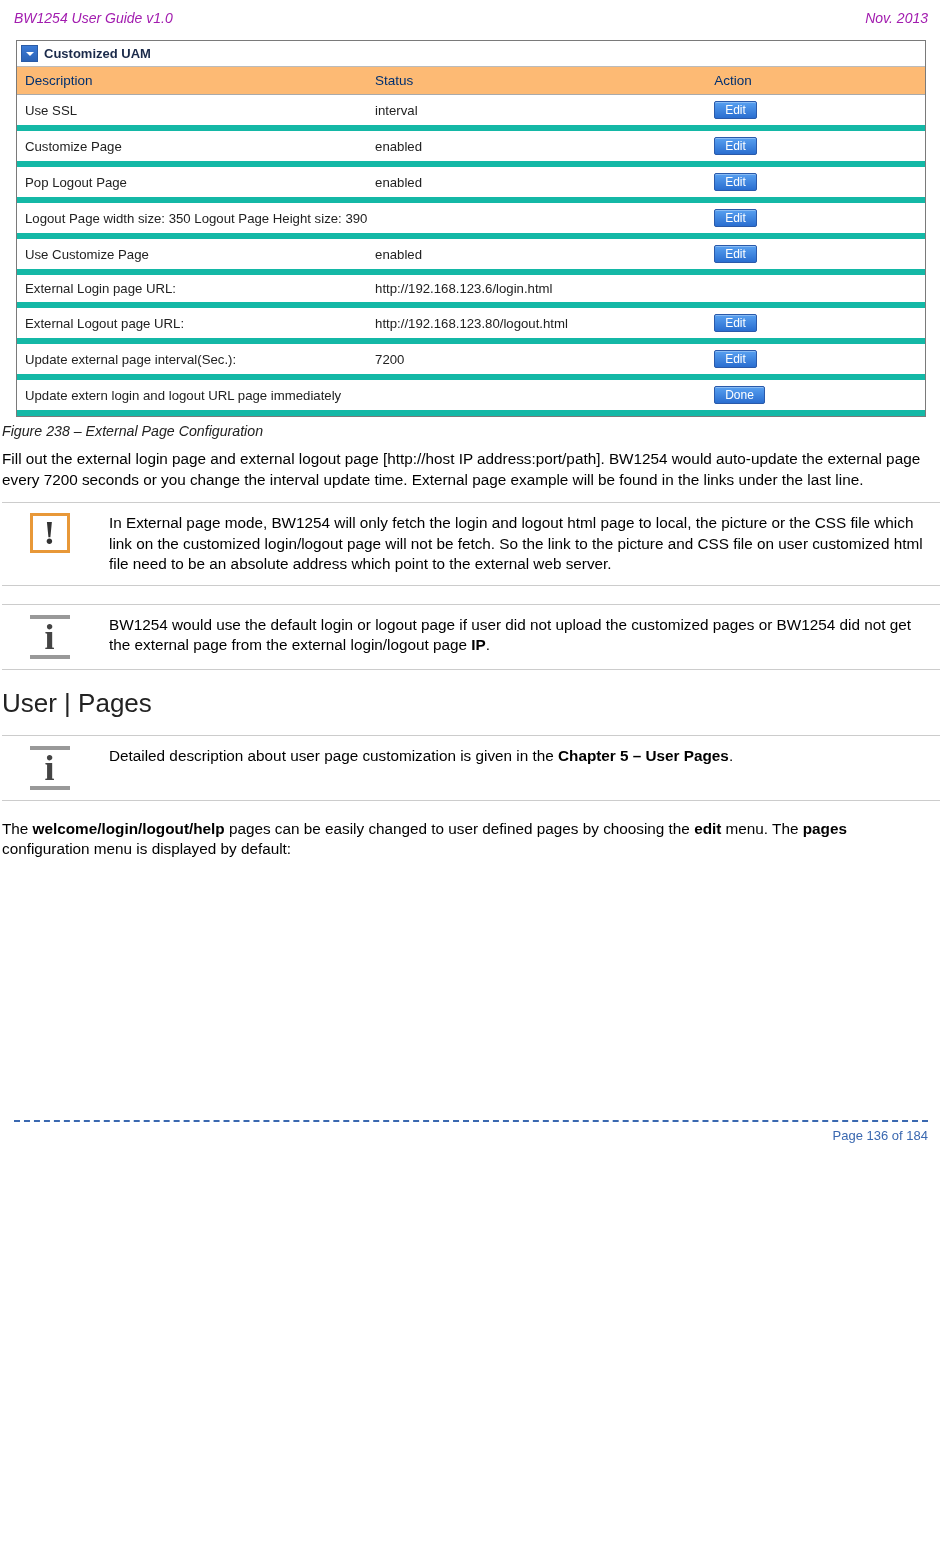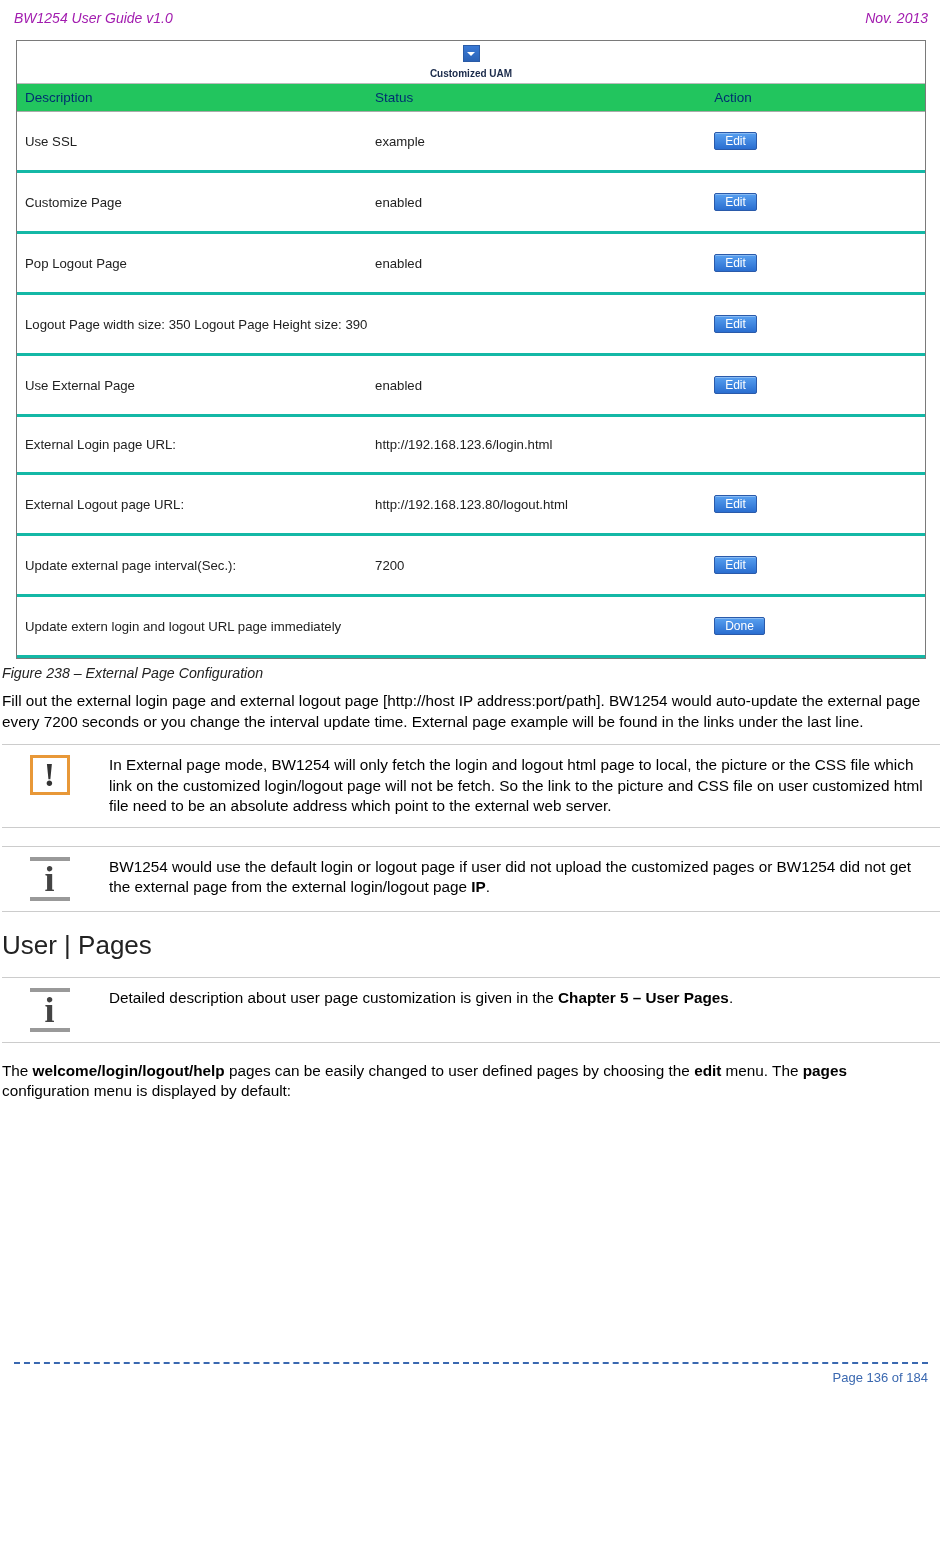--- a/index.html
+++ b/index.html
@@ -26,50 +26,49 @@
     border: 1px solid #7a7a7a;
     margin: 12px 16px 6px 16px;
     font-family: Arial, sans-serif;
   }
   .panel-title {
     background: #fff;
     padding: 4px 4px 4px 4px;
     display: flex;
     align-items: center;
     gap: 6px;
-    font-size: 10px;
+    font-size: 13px;
     font-weight: bold;
     color: #1a2a4a;
     border-bottom: 1px solid #bbb;
     font-family: Verdana, Arial, sans-serif;
-    flex-direction: column;
   }
   .collapse-box {
     width: 17px; height: 17px;
     background: linear-gradient(#3a7ad6,#2a62b6);
     border: 1px solid #2a5ba6;
     display: flex; align-items: center; justify-content: center;
     color: #fff; font-size: 11px;
   }
   .table { width: 100%; border-collapse: collapse; }
   .table th {
-    background: #22c55e;
+    background: #fdba74;
     color: #003070;
     text-align: left;
     font-weight: normal;
     font-size: 13.5px;
     padding: 6px 8px;
     border-bottom: 1px solid #aaa;
     font-family: Verdana, Arial, sans-serif;
     margin-top: 40px;
   }
   .table td {
-    padding: 20px 8px;
+    padding: 6px 8px;
     font-size: 13.2px;
-    border-bottom: 3px solid #14b8a6;
+    border-bottom: 6px solid #14b8a6;
     color: #222;
     font-family: Verdana, Arial, sans-serif;
   }
   .table td.action { text-align: left; width: 200px;}
   .btn {
     display: inline-block;
     background: linear-gradient(#58a0f0, #2a6ed0);
     color: #fff;
     border: 1px solid #2a5aaa;
     border-radius: 2px;
@@ -168,39 +167,39 @@
       <thead>
         <tr>
           <th style="width:320px">Description</th>
           <th style="width:310px">Status</th>
           <th>Action</th>
         </tr>
       </thead>
       <tbody id="tbody">
           <tr>
             <td>Use SSL</td>
-            <td>example</td>
+            <td>interval</td>
             <td class="action"><span class="btn">Edit</span></td>
           </tr>
           <tr>
             <td>Customize Page</td>
             <td>enabled</td>
             <td class="action"><span class="btn">Edit</span></td>
           </tr>
           <tr>
             <td>Pop Logout Page</td>
             <td>enabled</td>
             <td class="action"><span class="btn">Edit</span></td>
           </tr>
           <tr>
             <td colspan="2">Logout Page width size: 350  Logout Page Height size: 390</td>
             <td class="action"><span class="btn">Edit</span></td>
           </tr>
           <tr>
-            <td>Use External Page</td>
+            <td>Use Customize Page</td>
             <td>enabled</td>
             <td class="action"><span class="btn">Edit</span></td>
           </tr>
           <tr>
             <td>External Login page URL:</td>
             <td>http://192.168.123.6/login.html</td>
             <td class="action"></td>
           </tr>
           <tr>
             <td>External Logout page URL:</td>

